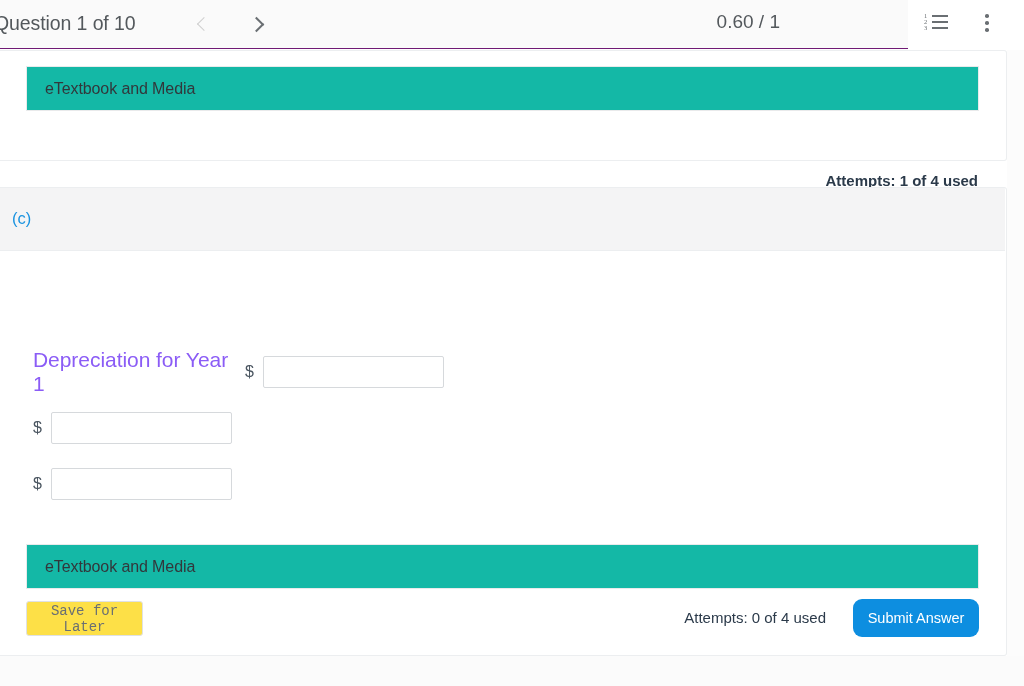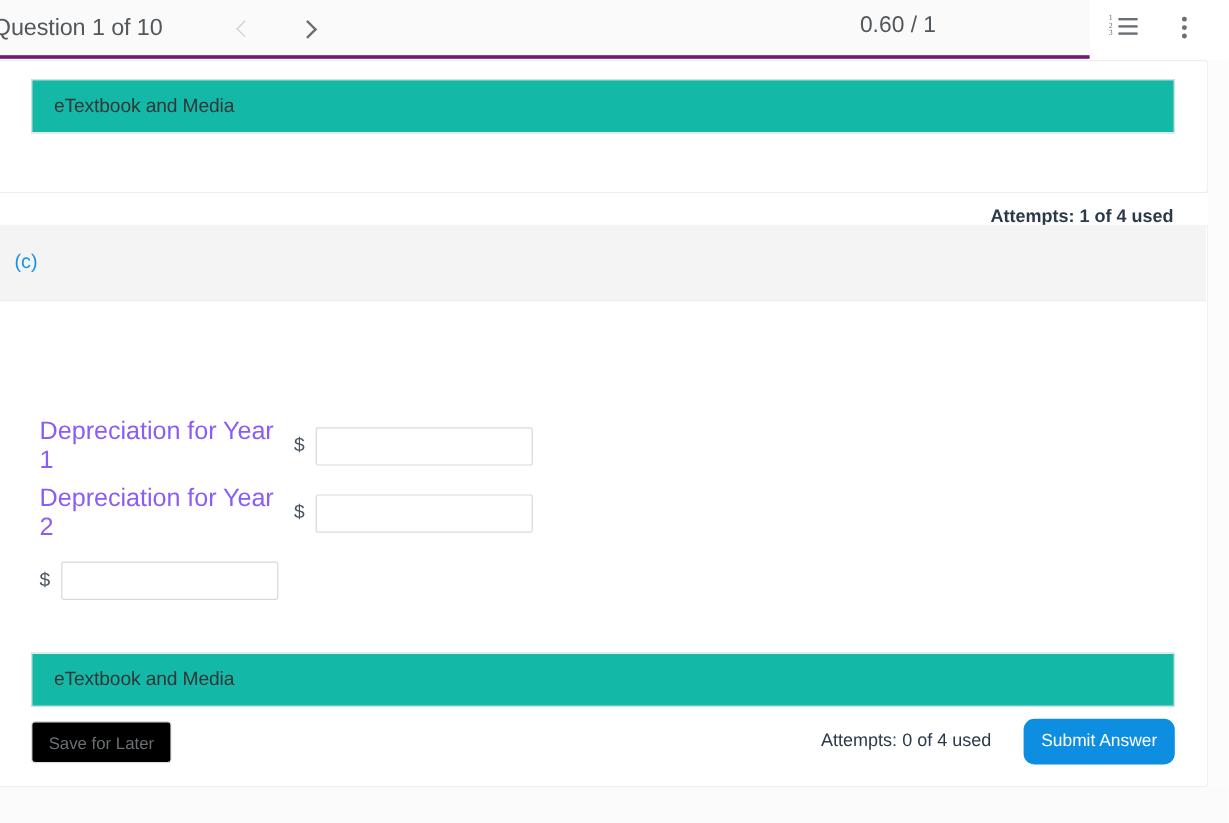--- a/index.html
+++ b/index.html
@@ -16,21 +16,21 @@
     color: #32373b;
   }
 
   
   .header {
     position: absolute;
     left: 0; top: 0;
     width: 908px;
     height: 49px;
     background: #fafafa;
-    border-bottom: 3px solid #701a75;
+    border-bottom: 1px solid #701a75;
     box-sizing: border-box;
     padding-left: 12px;
   }
   .header-title {
     position: absolute;
     left: -6px;
     top: 12px;
     font-size: 19.5px;
     color: #53585c;
     letter-spacing: -0.1px;
@@ -258,24 +258,24 @@
     top: 356px;
     width: 953px;
     height: 45px;
   }
   .save-btn {
     position: absolute;
     left: 26px;
     top: 413px;
     width: 117px;
     height: 35px;
-    background: #000000;
+    background: #fde047;
     border: 1px solid #dfe1e3;
     border-radius: 3px;
-    font-family: Liberation Sans, sans-serif;
+    font-family: Liberation Mono, monospace;
     font-size: 14px;
     color: #6a6f73;
     cursor: pointer;
   }
   .attempts-bottom {
     position: absolute;
     right: 180px;
     top: 421px;
     font-size: 15px;
     font-weight: normal;
@@ -360,21 +360,20 @@
   </div>
 
 
   <div class="answer-row row1">
     <span class="answer-label">Depreciation for Year 1</span>
     <span class="dollar">$</span>
     <input class="answer-input" type="text" value="" style="">
   </div>
 
   <div class="answer-row row2">
-    <span class="answer-label">Depreciation for Year 2</span>
     <span class="dollar">$</span>
     <input class="answer-input" type="text" value="" style="">
   </div>
 
   <div class="answer-row row3">
     <span class="dollar">$</span>
     <input class="answer-input" type="text" value="" style="">
   </div>
 
   <div class="etextbook-bar bar-bottom">

